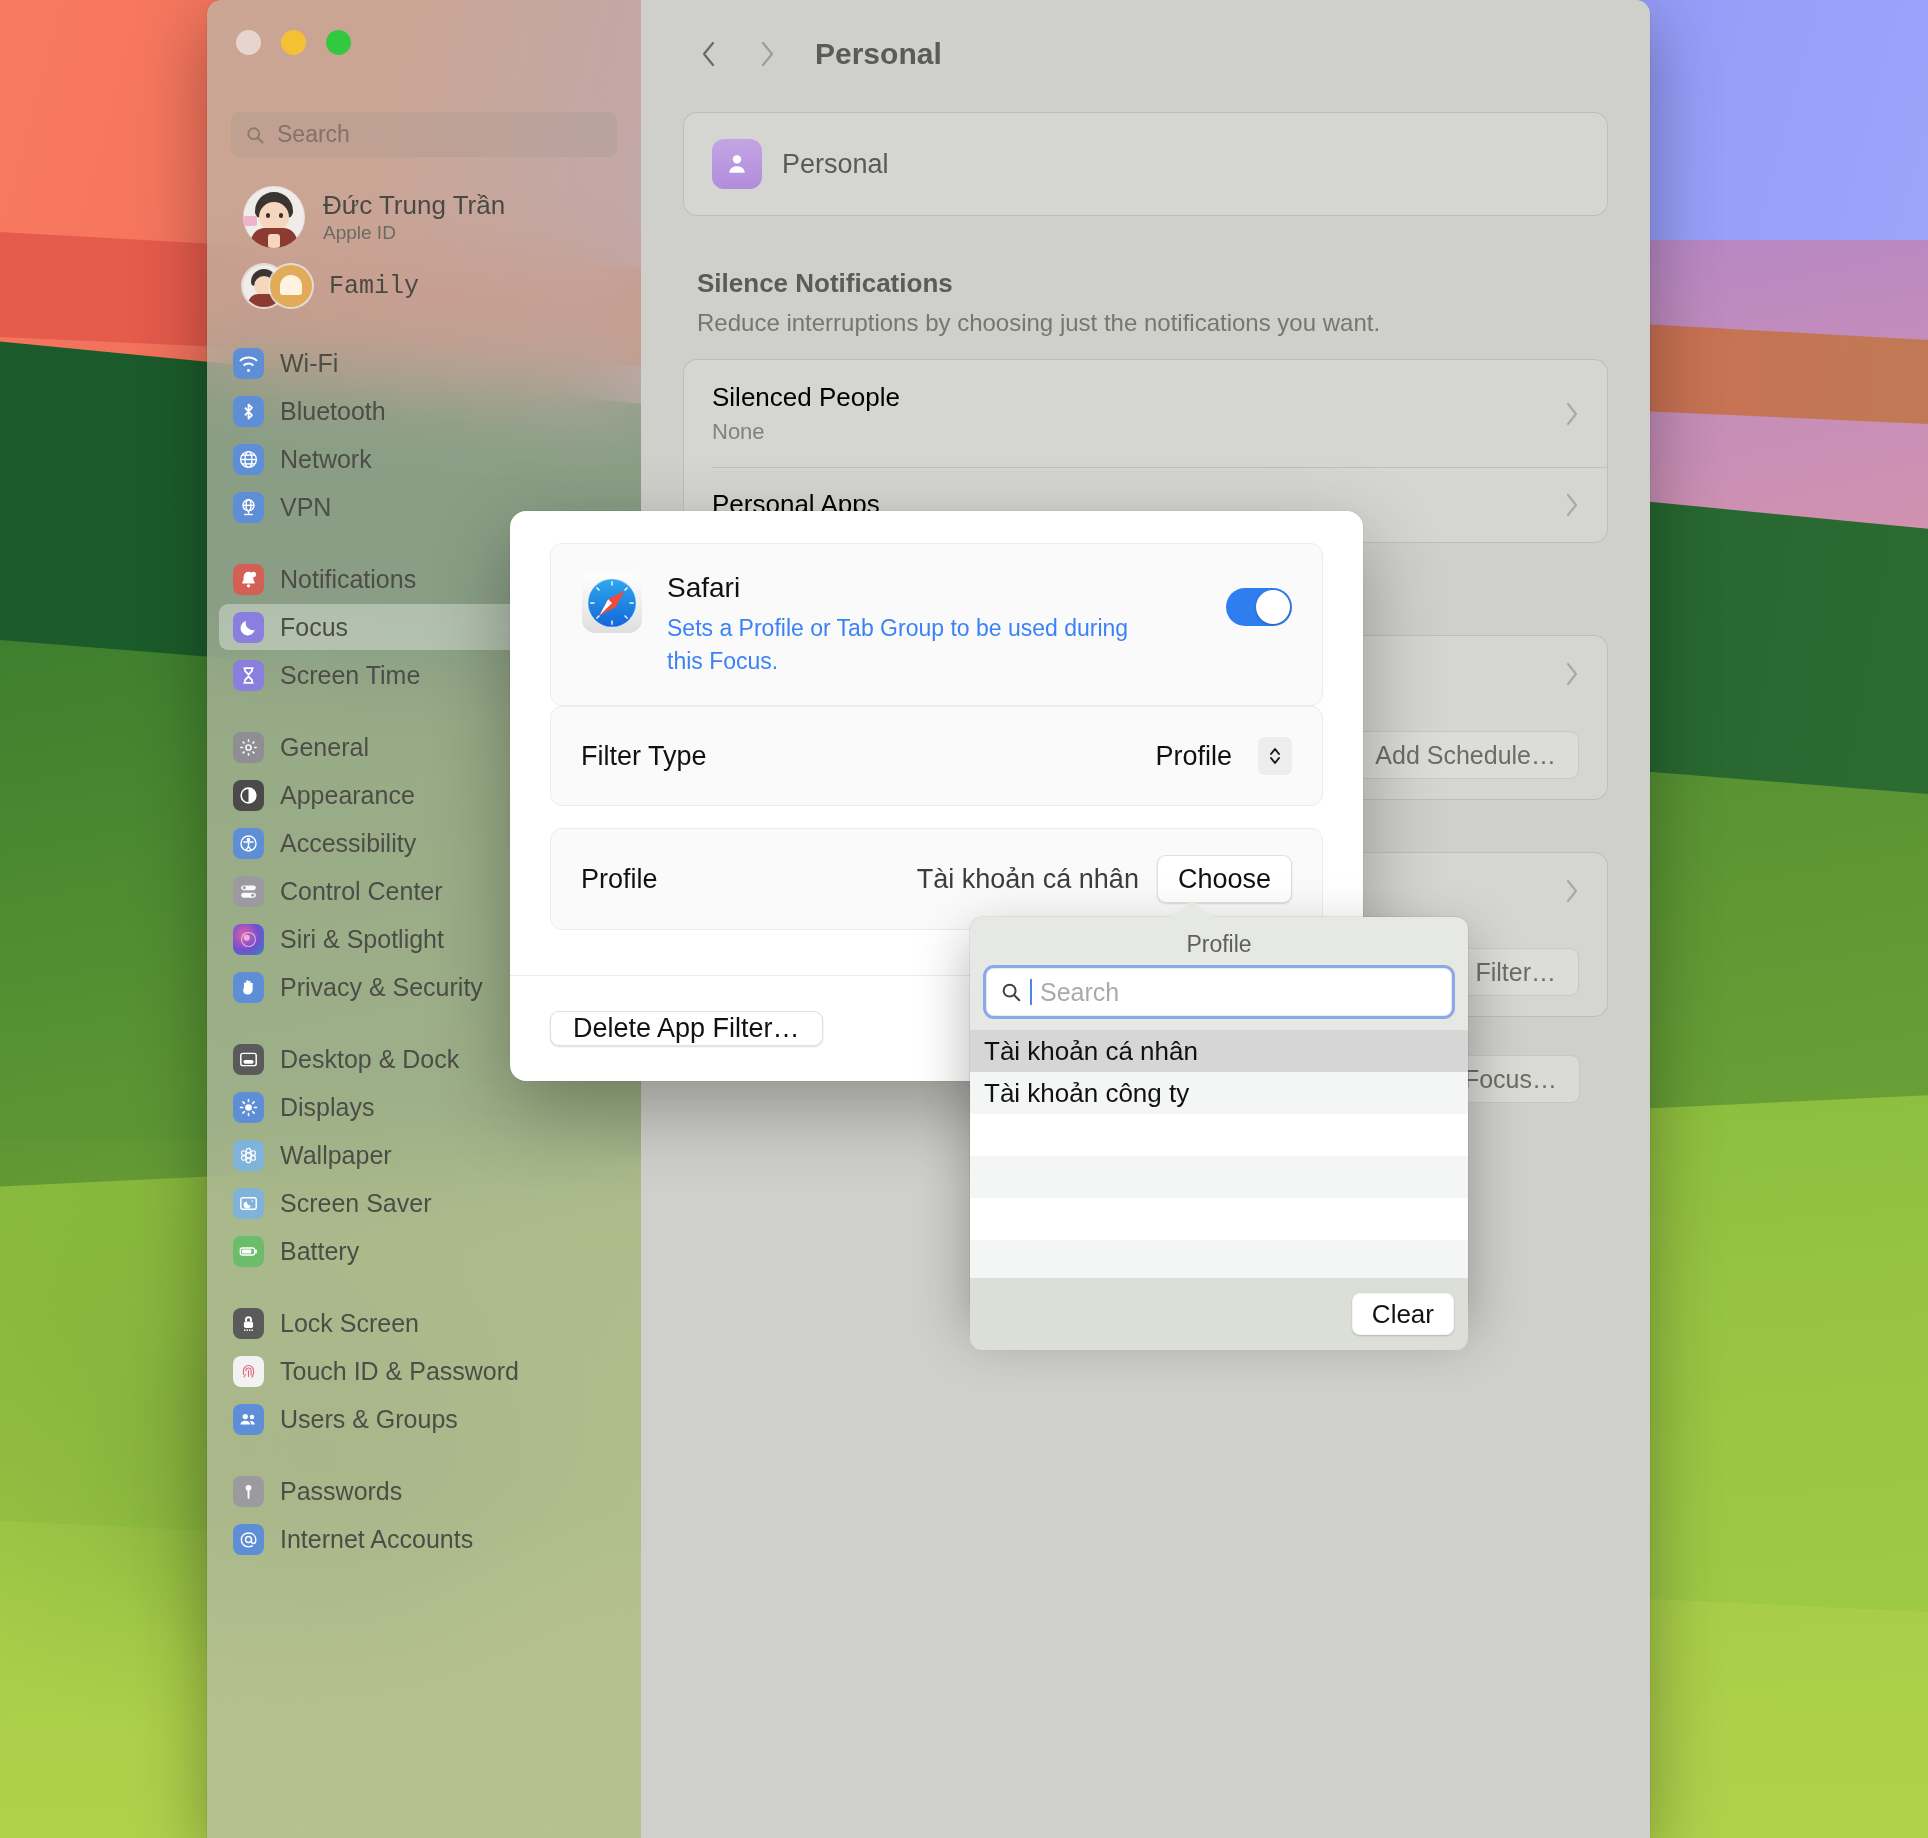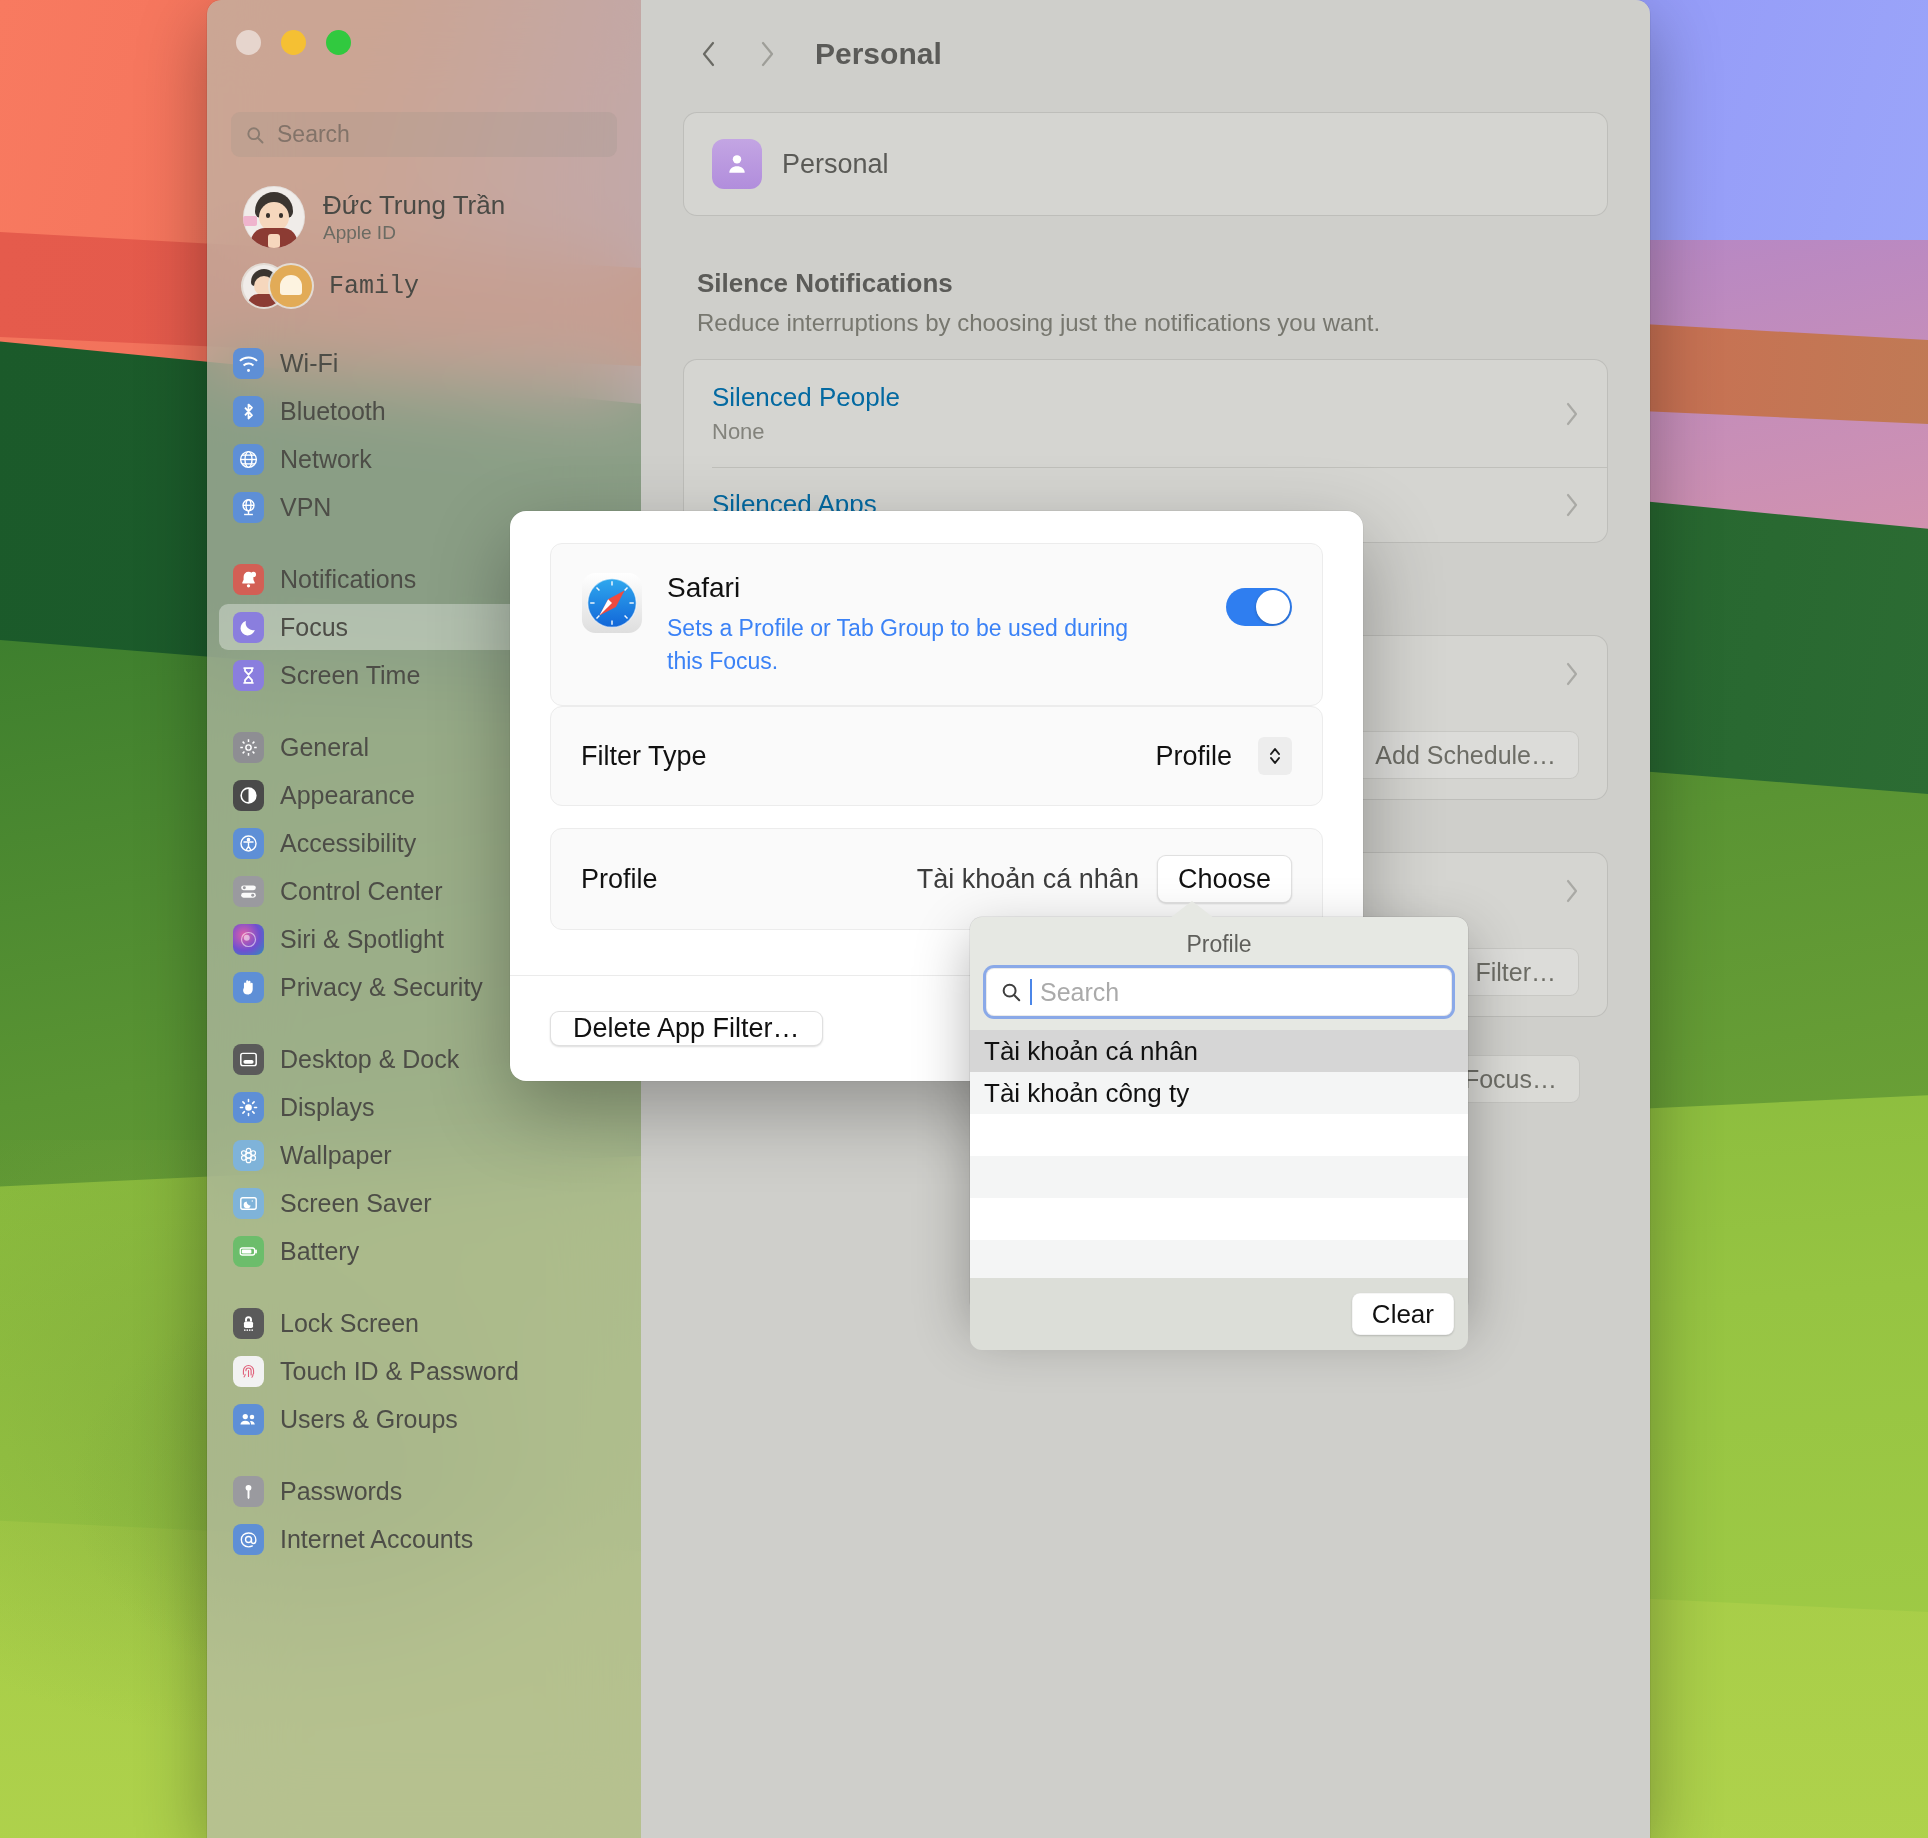--- a/index.html
+++ b/index.html
@@ -187,21 +187,21 @@
 
   .list-card { margin-top: 22px; }
   .list-row {
     display: flex; align-items: center; justify-content: space-between;
     padding: 22px 28px; position: relative;
   }
   .list-row + .list-row::before {
     content:''; position:absolute; left:28px; right:0; top:0; height:1px;
     background: rgba(130,130,125,0.25);
   }
-  .row-main .row-title { font-size: 26px; color: #0369a1; }
+  .row-main .row-title { font-size: 26px; color: #000000; }
   .row-main .row-sub   { font-size: 22px; color: #83837c; margin-top: 6px; }
   .chev { width: 14px; height: 26px; opacity: .42; flex: none; }
 
   .helper-text { font-size: 24px; color: #7a7a73; margin: 42px 0 0 14px; }
 
   .ghost-btn {
     display: inline-flex; align-items: center; justify-content: center;
     height: 48px; padding: 0 22px; border-radius: 9px;
     background: rgba(225,225,221,0.62);
     border: 0.5px solid rgba(140,140,135,0.25);
@@ -662,21 +662,21 @@
         <div class="row-main">
           <div class="row-title">Silenced People</div>
           <div class="row-sub">None</div>
         </div>
         <svg class="chev" viewBox="0 0 14 26" fill="none" stroke="#6f6f69" stroke-width="2.2" stroke-linecap="round" stroke-linejoin="round">
             <polyline points="3,3 11,13 3,23"></polyline>
           </svg>
       </div>
       <div class="list-row">
         <div class="row-main">
-          <div class="row-title">Silenced Apps</div>
+          <div class="row-title">Personal Apps</div>
         </div>
         <svg class="chev" viewBox="0 0 14 26" fill="none" stroke="#6f6f69" stroke-width="2.2" stroke-linecap="round" stroke-linejoin="round">
             <polyline points="3,3 11,13 3,23"></polyline>
           </svg>
       </div>
     </div>
 
     <div class="helper-text">or while using a</div>
 
     <div class="card list-card">

